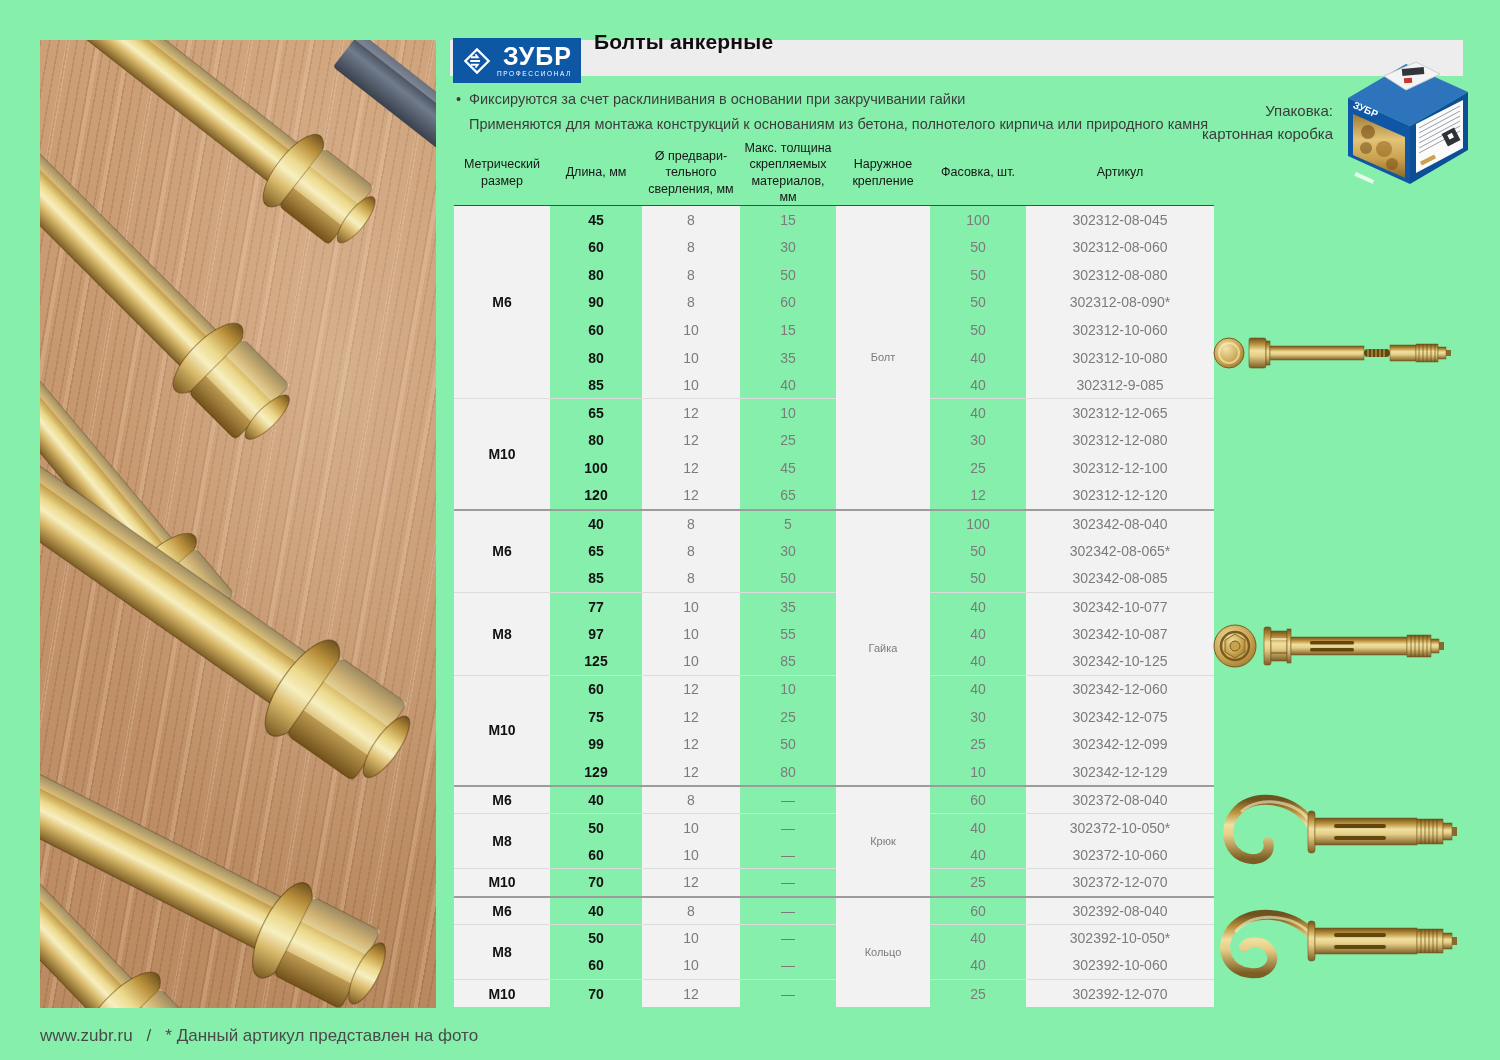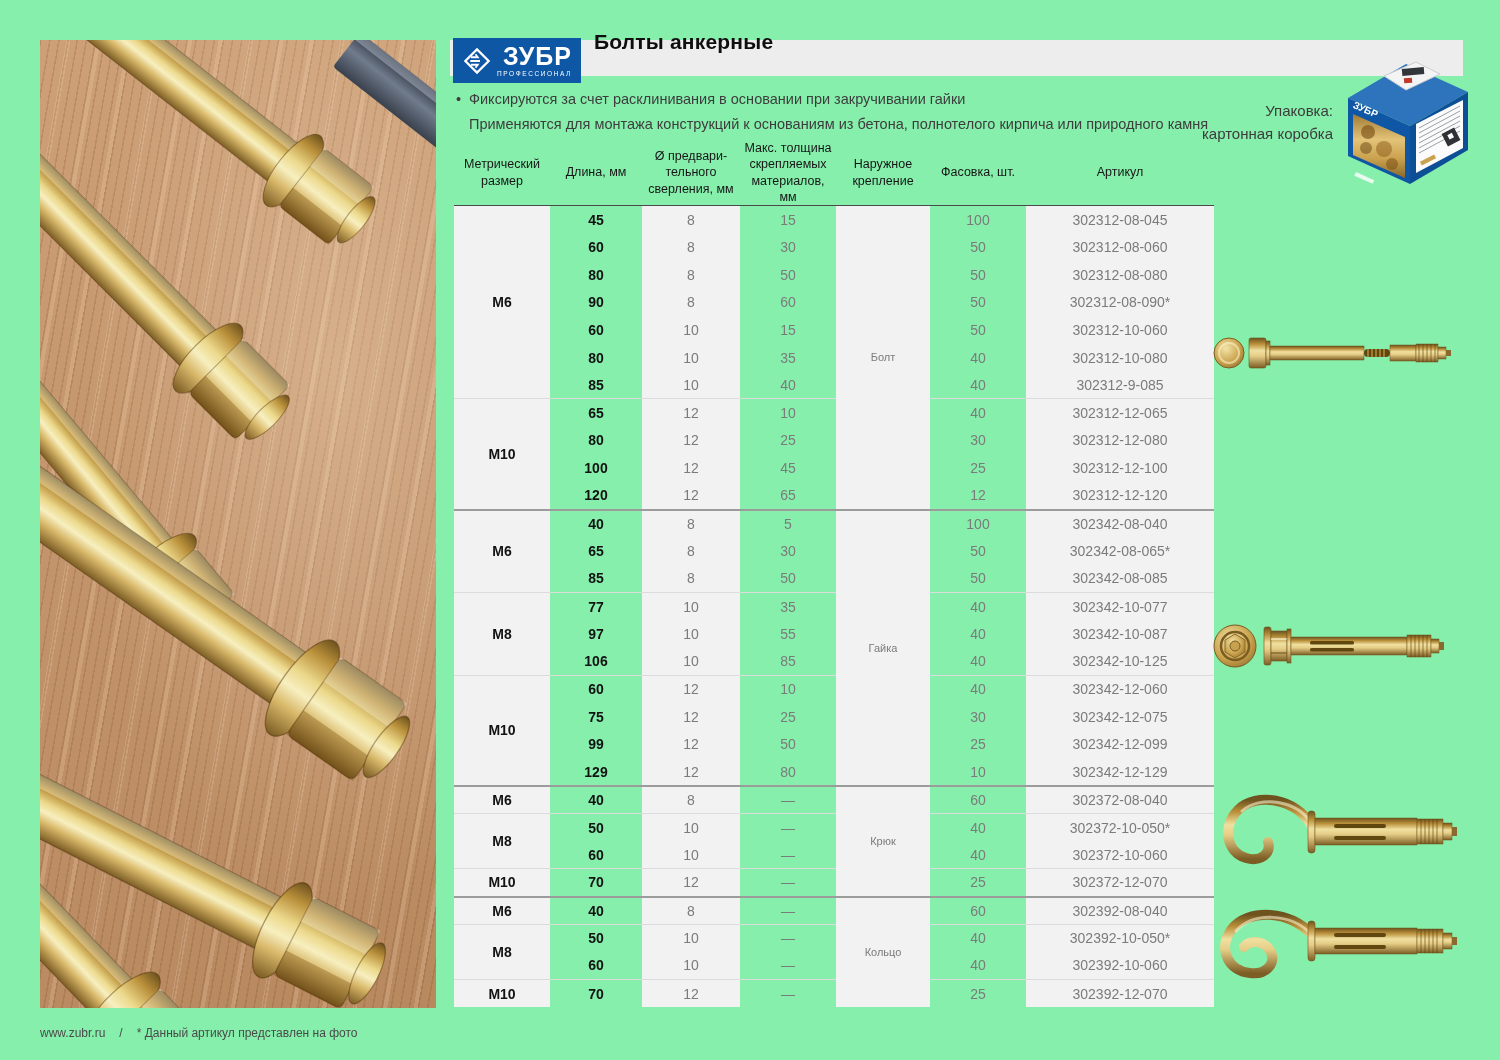--- a/index.html
+++ b/index.html
@@ -42,21 +42,21 @@
   .c1,.c2{font-weight:700;color:#121212;font-size:14px;}
   .c3,.c4,.c6,.c7{color:#7b7b7b;font-size:14px;}
   .c5{color:#7b7b7b;font-size:11px;}
   tr.group-start td{border-top:1px solid #dcdcdc;}
   tr.section-start td{border-top:2px solid #9c9c9c;}
   tr.first td{border-top:none;}
   
   .prod{position:absolute;}
   
   .footer{position:absolute;left:40px;top:1026px;display:flex;gap:14px;
-          font-size:12px;color:#4a4a4a;}
+          font-size:17px;color:#4a4a4a;}
   .footer a{color:#4a4a4a;text-decoration:none;}
 </style>
 </head>
 <body>
 
 <div class="page">
 
   <div class="photo">
     <svg width="396" height="968" viewBox="0 0 396 968">
       <defs>
@@ -291,21 +291,21 @@
             <td class="c7 shade">302342-10-077</td>
           </tr>
           <tr>
             <td class="c2">97</td>
             <td class="c3 shade">10</td>
             <td class="c4">55</td>
             <td class="c6">40</td>
             <td class="c7 shade">302342-10-087</td>
           </tr>
           <tr>
-            <td class="c2">106</td>
+            <td class="c2">125</td>
             <td class="c3 shade">10</td>
             <td class="c4">85</td>
             <td class="c6">40</td>
             <td class="c7 shade">302342-10-125</td>
           </tr>
           <tr class="group-start">
             <td class="c1 shade" rowspan="4">М10</td>
             <td class="c2">60</td>
             <td class="c3 shade">12</td>
             <td class="c4">10</td>

